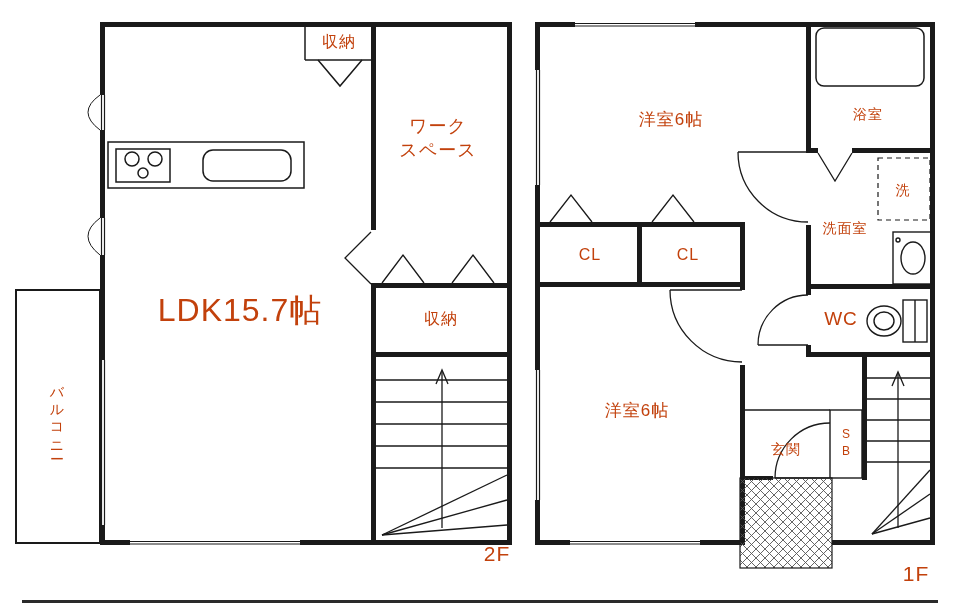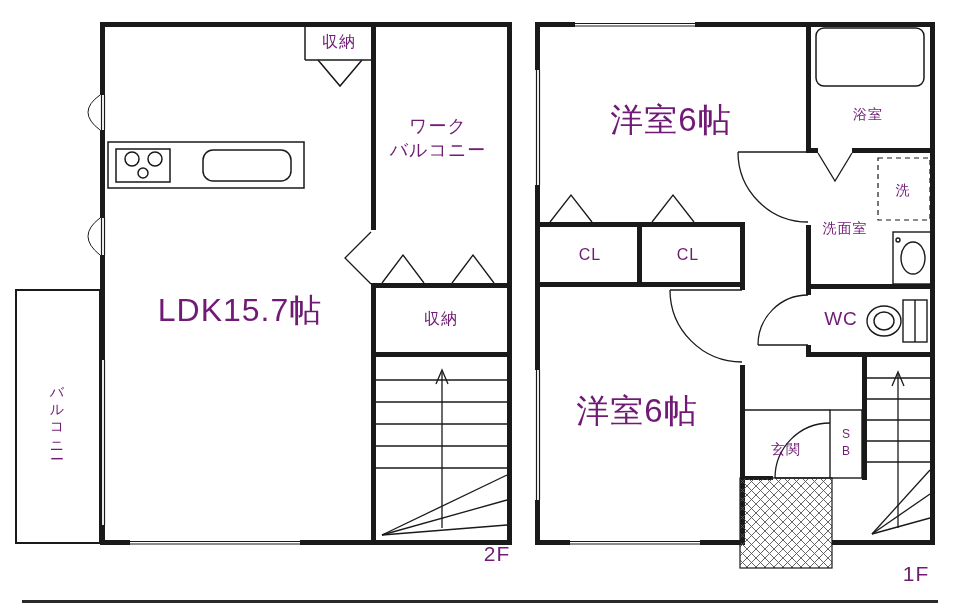--- a/index.html
+++ b/index.html
@@ -7,35 +7,35 @@
     position:relative;
     width:960px;height:606px;
     background:#ffffff;
     overflow:hidden;
     font-family:"Liberation Sans","DejaVu Sans",sans-serif;
   }
   .linework{position:absolute;left:0;top:0;}
   .lbl,.lbl-vert{
     position:absolute;
     transform:translate(-50%,-50%);
-    color:#701a75;
+    color:#c2410c;
     text-align:center;
     white-space:pre-line;
     letter-spacing:1px;
     line-height:1.35;
   }
   .lbl-vert{
     writing-mode:vertical-rl;
     text-orientation:upright;
     white-space:nowrap;
     letter-spacing:3px;
   }
   .fs11{font-size:12px}.fs13{font-size:19px}.fs14{font-size:14px}
   .fs15{font-size:14px}.fs16{font-size:16px}.fs18{font-size:18px}
-  .fs20{font-size:21px}.fs24{font-size:33px}.fs27{font-size:32px}
+  .fs20{font-size:21px}.fs24{font-size:17px}.fs27{font-size:32px}
 </style>
 </head>
 <body>
 
 <div class="canvas">
 
   <svg class="linework" width="960" height="606" viewBox="0 0 960 606">
     <defs>
       <pattern id="hatch" patternUnits="userSpaceOnUse" width="9" height="9">
         <path d="M0,9 L9,0 M0,0 L9,9" stroke="#555" stroke-width="0.9"></path>
@@ -215,21 +215,21 @@
       <line x1="898" y1="528" x2="898" y2="374"></line>
       <path d="M892,386 L898,372 L904,386"></path>
     </g>
 
     <rect x="22" y="600" width="916" height="3" fill="#2a2a2a"></rect>
   </svg>
 
   <div>
     <div class="lbl fs16" style="left:339px;top:42px">収納</div>
     <div class="lbl fs18" style="left:438px;top:138px">ワーク
-バルコニー</div>
+スペース</div>
     <div class="lbl fs27" style="left:240px;top:311px">LDK15.7帖</div>
     <div class="lbl fs16" style="left:441px;top:319px">収納</div>
     <div class="lbl-vert fs15" style="left:57px;top:415px">バルコニー</div>
     <div class="lbl fs20" style="left:497px;top:554px">2F</div>
 
     <div class="lbl fs24" style="left:671px;top:120px">洋室6帖</div>
     <div class="lbl fs15" style="left:868px;top:114px">浴室</div>
     <div class="lbl fs14" style="left:903px;top:190px">洗</div>
     <div class="lbl fs14" style="left:845px;top:228px">洗面室</div>
     <div class="lbl fs16" style="left:590px;top:255px">CL</div>

